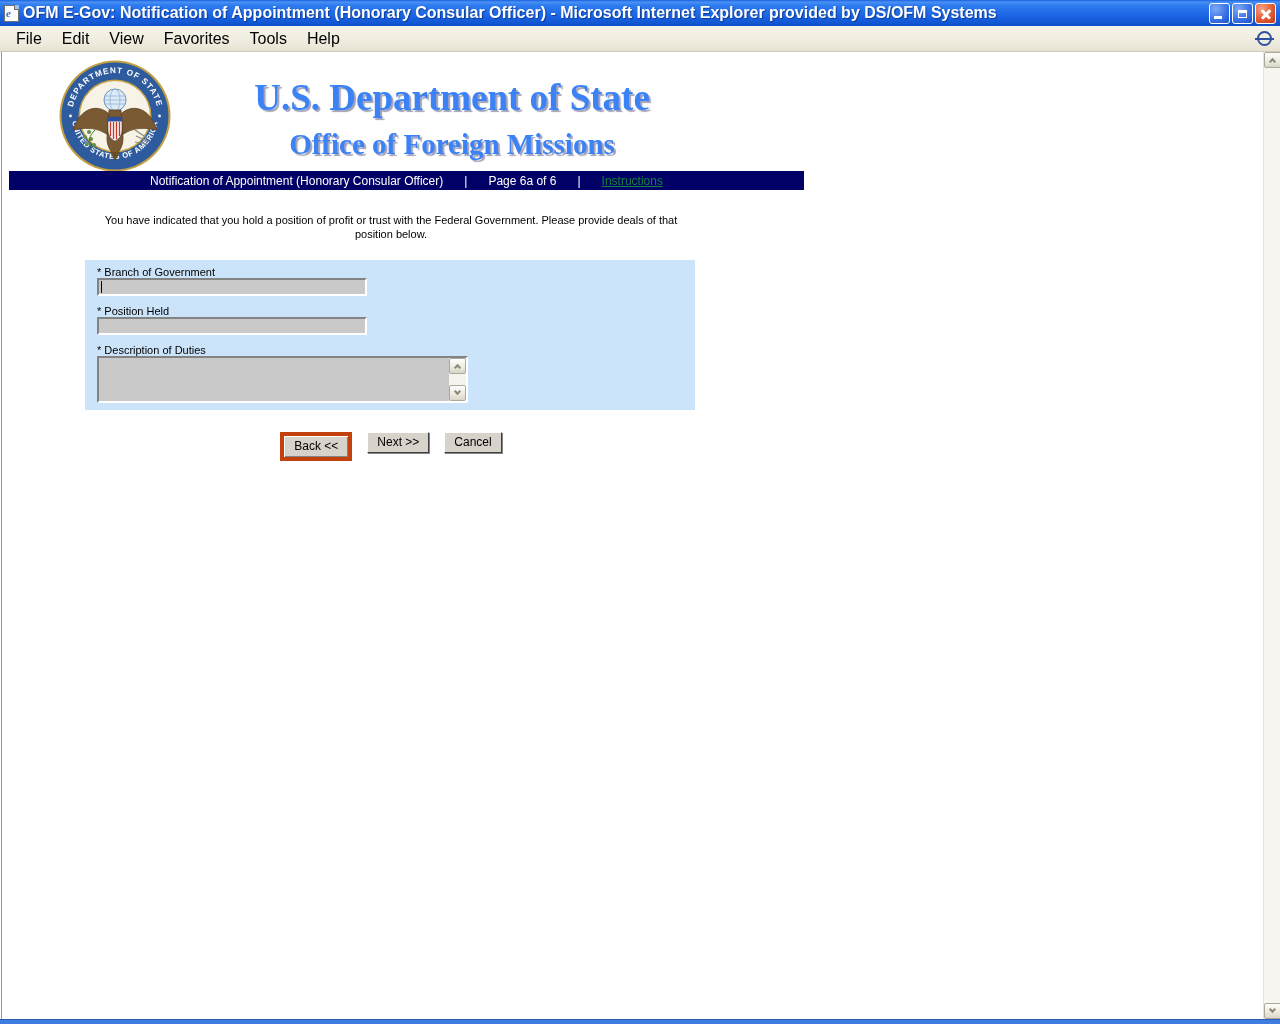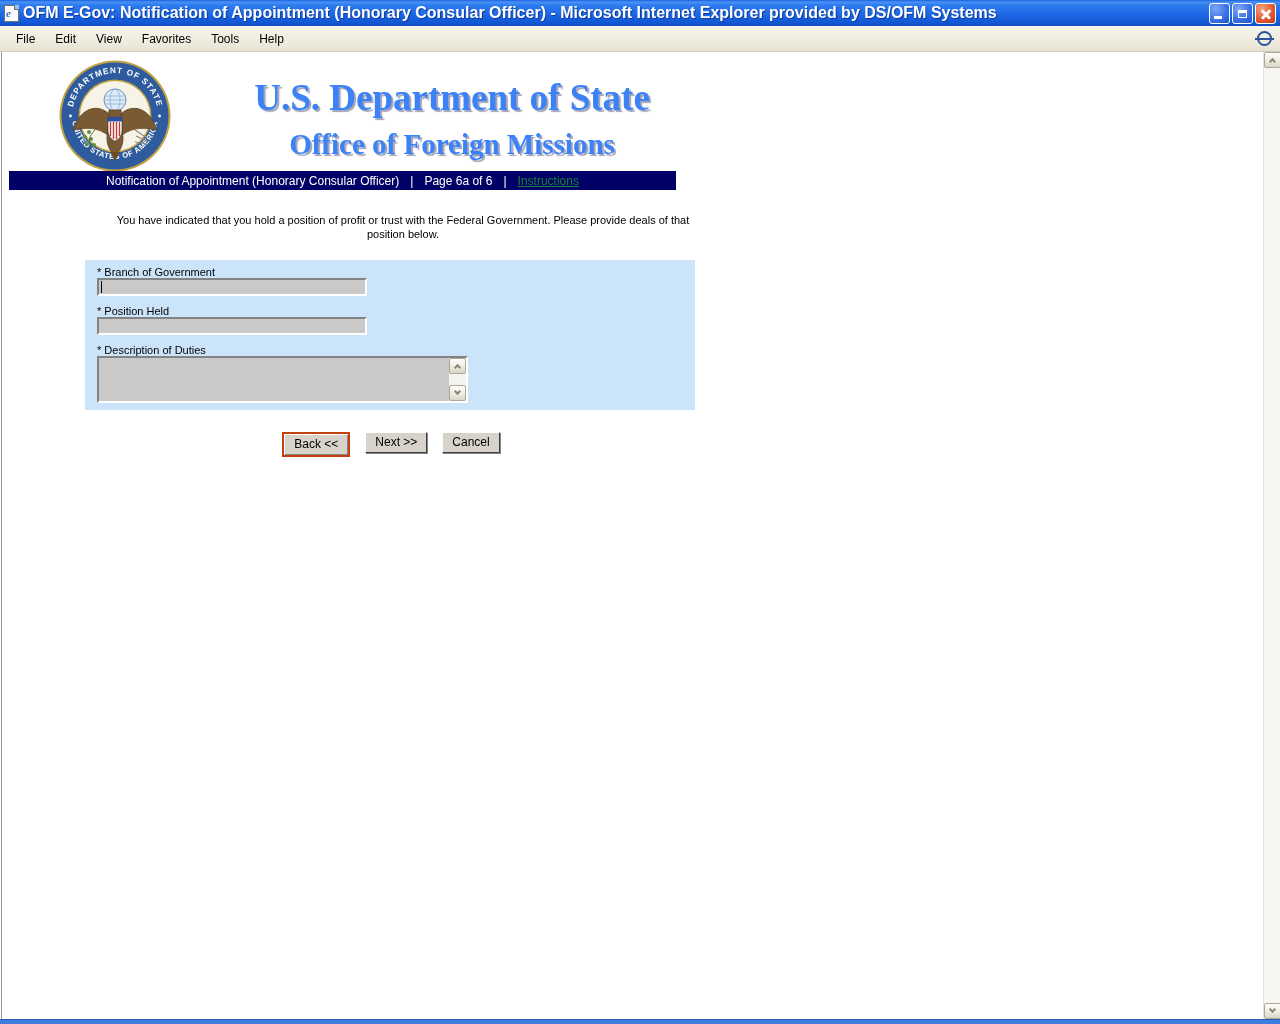--- a/index.html
+++ b/index.html
@@ -19,46 +19,46 @@
   .wbtn.blue{background:radial-gradient(circle at 30% 25%,#7fa9f5 0%,#3c74e8 55%,#1d4fc4 100%);}
   .wbtn.red{background:radial-gradient(circle at 30% 25%,#f5a083 0%,#e25b33 55%,#c03a17 100%);}
   .g-min{position:absolute;left:4px;bottom:4px;width:8px;height:3px;background:#fff;}
   .g-res{position:absolute;left:5px;top:6px;width:9px;height:8px;border:1px solid #fff;border-top:3px solid #fff;background:transparent;}
   .g-x1,.g-x2{position:absolute;left:4px;top:9px;width:12px;height:2.5px;background:#fff;border-radius:1px;}
   .g-x1{transform:rotate(45deg);}  .g-x2{transform:rotate(-45deg);}
 
   
   .menubar{position:absolute;left:0;top:26px;width:1280px;height:26px;
     background:linear-gradient(180deg,#f6f4ea 0%,#eeebdd 70%,#e6e2d2 100%);
-    border-bottom:1px solid #cfcbbc;display:flex;align-items:center;padding-left:6px;font-size:12px;color:#000;}
+    border-bottom:1px solid #cfcbbc;display:flex;align-items:center;padding-left:6px;font-size:16px;color:#000;}
   .menu-item{padding:3px 10px;cursor:default;}
   .throbber{position:absolute;right:8px;top:5px;width:15px;height:15px;border:2px solid #2d52a0;border-radius:50%;}
   .throbber::before{content:"";position:absolute;left:-4px;top:4.5px;width:19px;height:2px;background:#2d52a0;}
 
   
   .viewport{position:absolute;left:1px;top:52px;right:18px;bottom:5px;background:#fff;overflow:hidden;border-left:1px solid #9a988c;}
   .page{position:relative;width:778px;height:100%;}
 
   
   .seal{position:absolute;left:57px;top:8px;}
 
   
   .h1,.h2{position:absolute;left:130px;width:640px;text-align:center;
     font-family:"Liberation Serif",serif;font-weight:bold;color:#3b82f6;
     text-shadow:2px 2px 1px #a2a2b8;}
   .h1{top:24px;font-size:37px;}
   .h2{top:76px;font-size:29px;}
 
   
-  .navstrip{position:absolute;left:7px;top:119px;width:667px;height:19px;background:#000066;
-    color:#fff;font-size:12px;display:flex;align-items:center;justify-content:center;gap:11px;}
+  .navstrip{position:absolute;left:7px;top:119px;width:795px;height:19px;background:#000066;
+    color:#fff;font-size:12px;display:flex;align-items:center;justify-content:center;gap:21px;}
   .navstrip .instr{color:#15803d;text-decoration:underline;cursor:pointer;}
 
   
-  .intro{position:absolute;left:12px;top:161px;width:778px;text-align:center;font-size:11px;line-height:14px;color:#000;}
+  .intro{position:absolute;left:0;top:161px;width:778px;text-align:center;font-size:11px;line-height:14px;color:#000;}
 
   
   .formbox{position:absolute;left:83px;top:208px;width:610px;height:150px;background:#cce4fa;}
   .flabel{position:absolute;left:12px;font-size:11px;color:#000;white-space:pre;}
   .l1{top:6px;} .l2{top:45px;} .l3{top:84px;}
   .tinput{position:absolute;left:12px;width:270px;height:18px;background:#c9c9c9;
     border-top:2px solid #838383;border-left:2px solid #838383;border-bottom:2px solid #fff;border-right:2px solid #fff;
     font-size:11px;padding:1px 2px;outline:none;color:#000;}
   .i1{top:18px;} .i2{top:57px;}
   .caret{position:absolute;left:16px;top:21px;width:1px;height:12px;background:#000;}
@@ -73,21 +73,21 @@
   .sbtn.up{top:0;} .sbtn.down{bottom:0;}
   .chev{position:absolute;left:5px;width:5px;height:5px;border-left:2px solid #8a8778;border-top:2px solid #8a8778;}
   .chev.u{top:6px;transform:rotate(45deg);}
   .chev.d{top:3px;transform:rotate(225deg);}
 
   
   .btnrow{position:absolute;left:0;top:380px;width:778px;display:flex;justify-content:center;gap:15px;align-items:flex-start;}
   .btn{font-family:"Liberation Sans",sans-serif;font-size:12px;color:#000;background:#d7d3ca;
     border-top:1px solid #fff;border-left:1px solid #fff;border-right:1px solid #404040;border-bottom:1px solid #404040;
     box-shadow:1px 1px 0 #848484;padding:2px 9px 3px 9px;cursor:pointer;}
-  .btn.default{border:2px solid #c2410c;box-shadow:inset 1px 1px 0 #fff,inset -1px -1px 0 #848484;padding:3px 10px 4px 10px;}
+  .btn.default{border:4px solid #c2410c;box-shadow:inset 1px 1px 0 #fff,inset -1px -1px 0 #848484;padding:3px 10px 4px 10px;}
 
   
   .vscroll{position:absolute;right:0;top:52px;bottom:5px;width:17px;background:#f6f5f0;border-left:1px solid #e6e4d8;}
   .vscroll .sbtn{left:0;}
 
   
   .bottom-border{position:absolute;left:0;bottom:0;width:1280px;height:5px;background:#3f7ce0;border-top:1px solid #2a5cb8;}
 </style>
 </head>
 <body>

